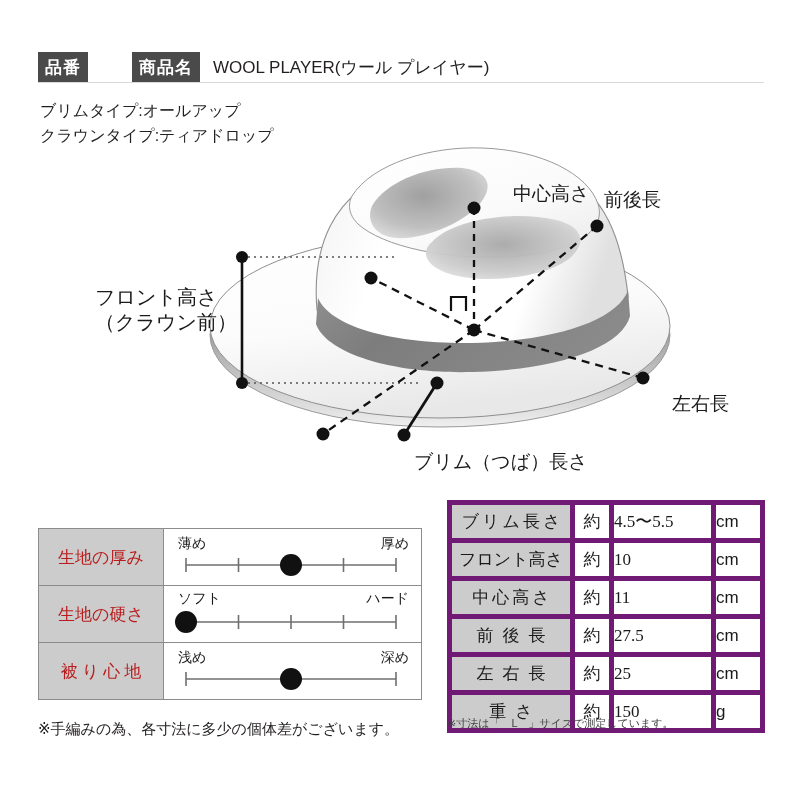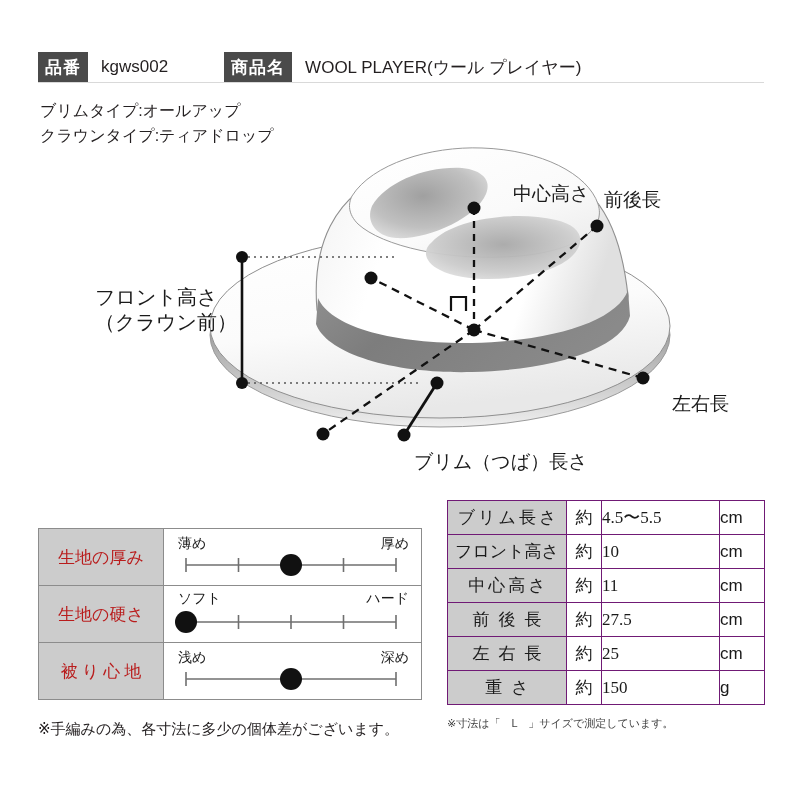--- a/index.html
+++ b/index.html
@@ -145,21 +145,21 @@
     white-space: nowrap;
   }
 
   
   table.spec {
     border-collapse: collapse;
     width: 318px;
     table-layout: fixed;
   }
   table.spec td {
-    border: 1px solid #701a75;
+    border: 5px solid #701a75;
     height: 33px;
     padding: 0;
     font-size: 17px;
     color: #1a1a1a;
   }
   td.spec-label {
     width: 118px;
     background: #cccccc;
     text-align: center;
     letter-spacing: 0px;
@@ -199,21 +199,20 @@
     font-size: 11px;
     color: #404040;
     white-space: nowrap;
   }
 </style>
 </head>
 <body>
 
 <div class="header-row">
   <div class="hdr-tag">品番</div>
-  <div class="hdr-val">kgws002</div>
   <div class="hdr-gap"></div>
   <div class="hdr-tag">商品名</div>
   <div class="hdr-val">WOOL PLAYER(ウール プレイヤー)</div>
 </div>
 <div class="header-underline"></div>
 
 <div class="attrs">
   <div>ブリムタイプ:オールアップ</div>
   <div>クラウンタイプ:ティアドロップ</div>
 </div>

